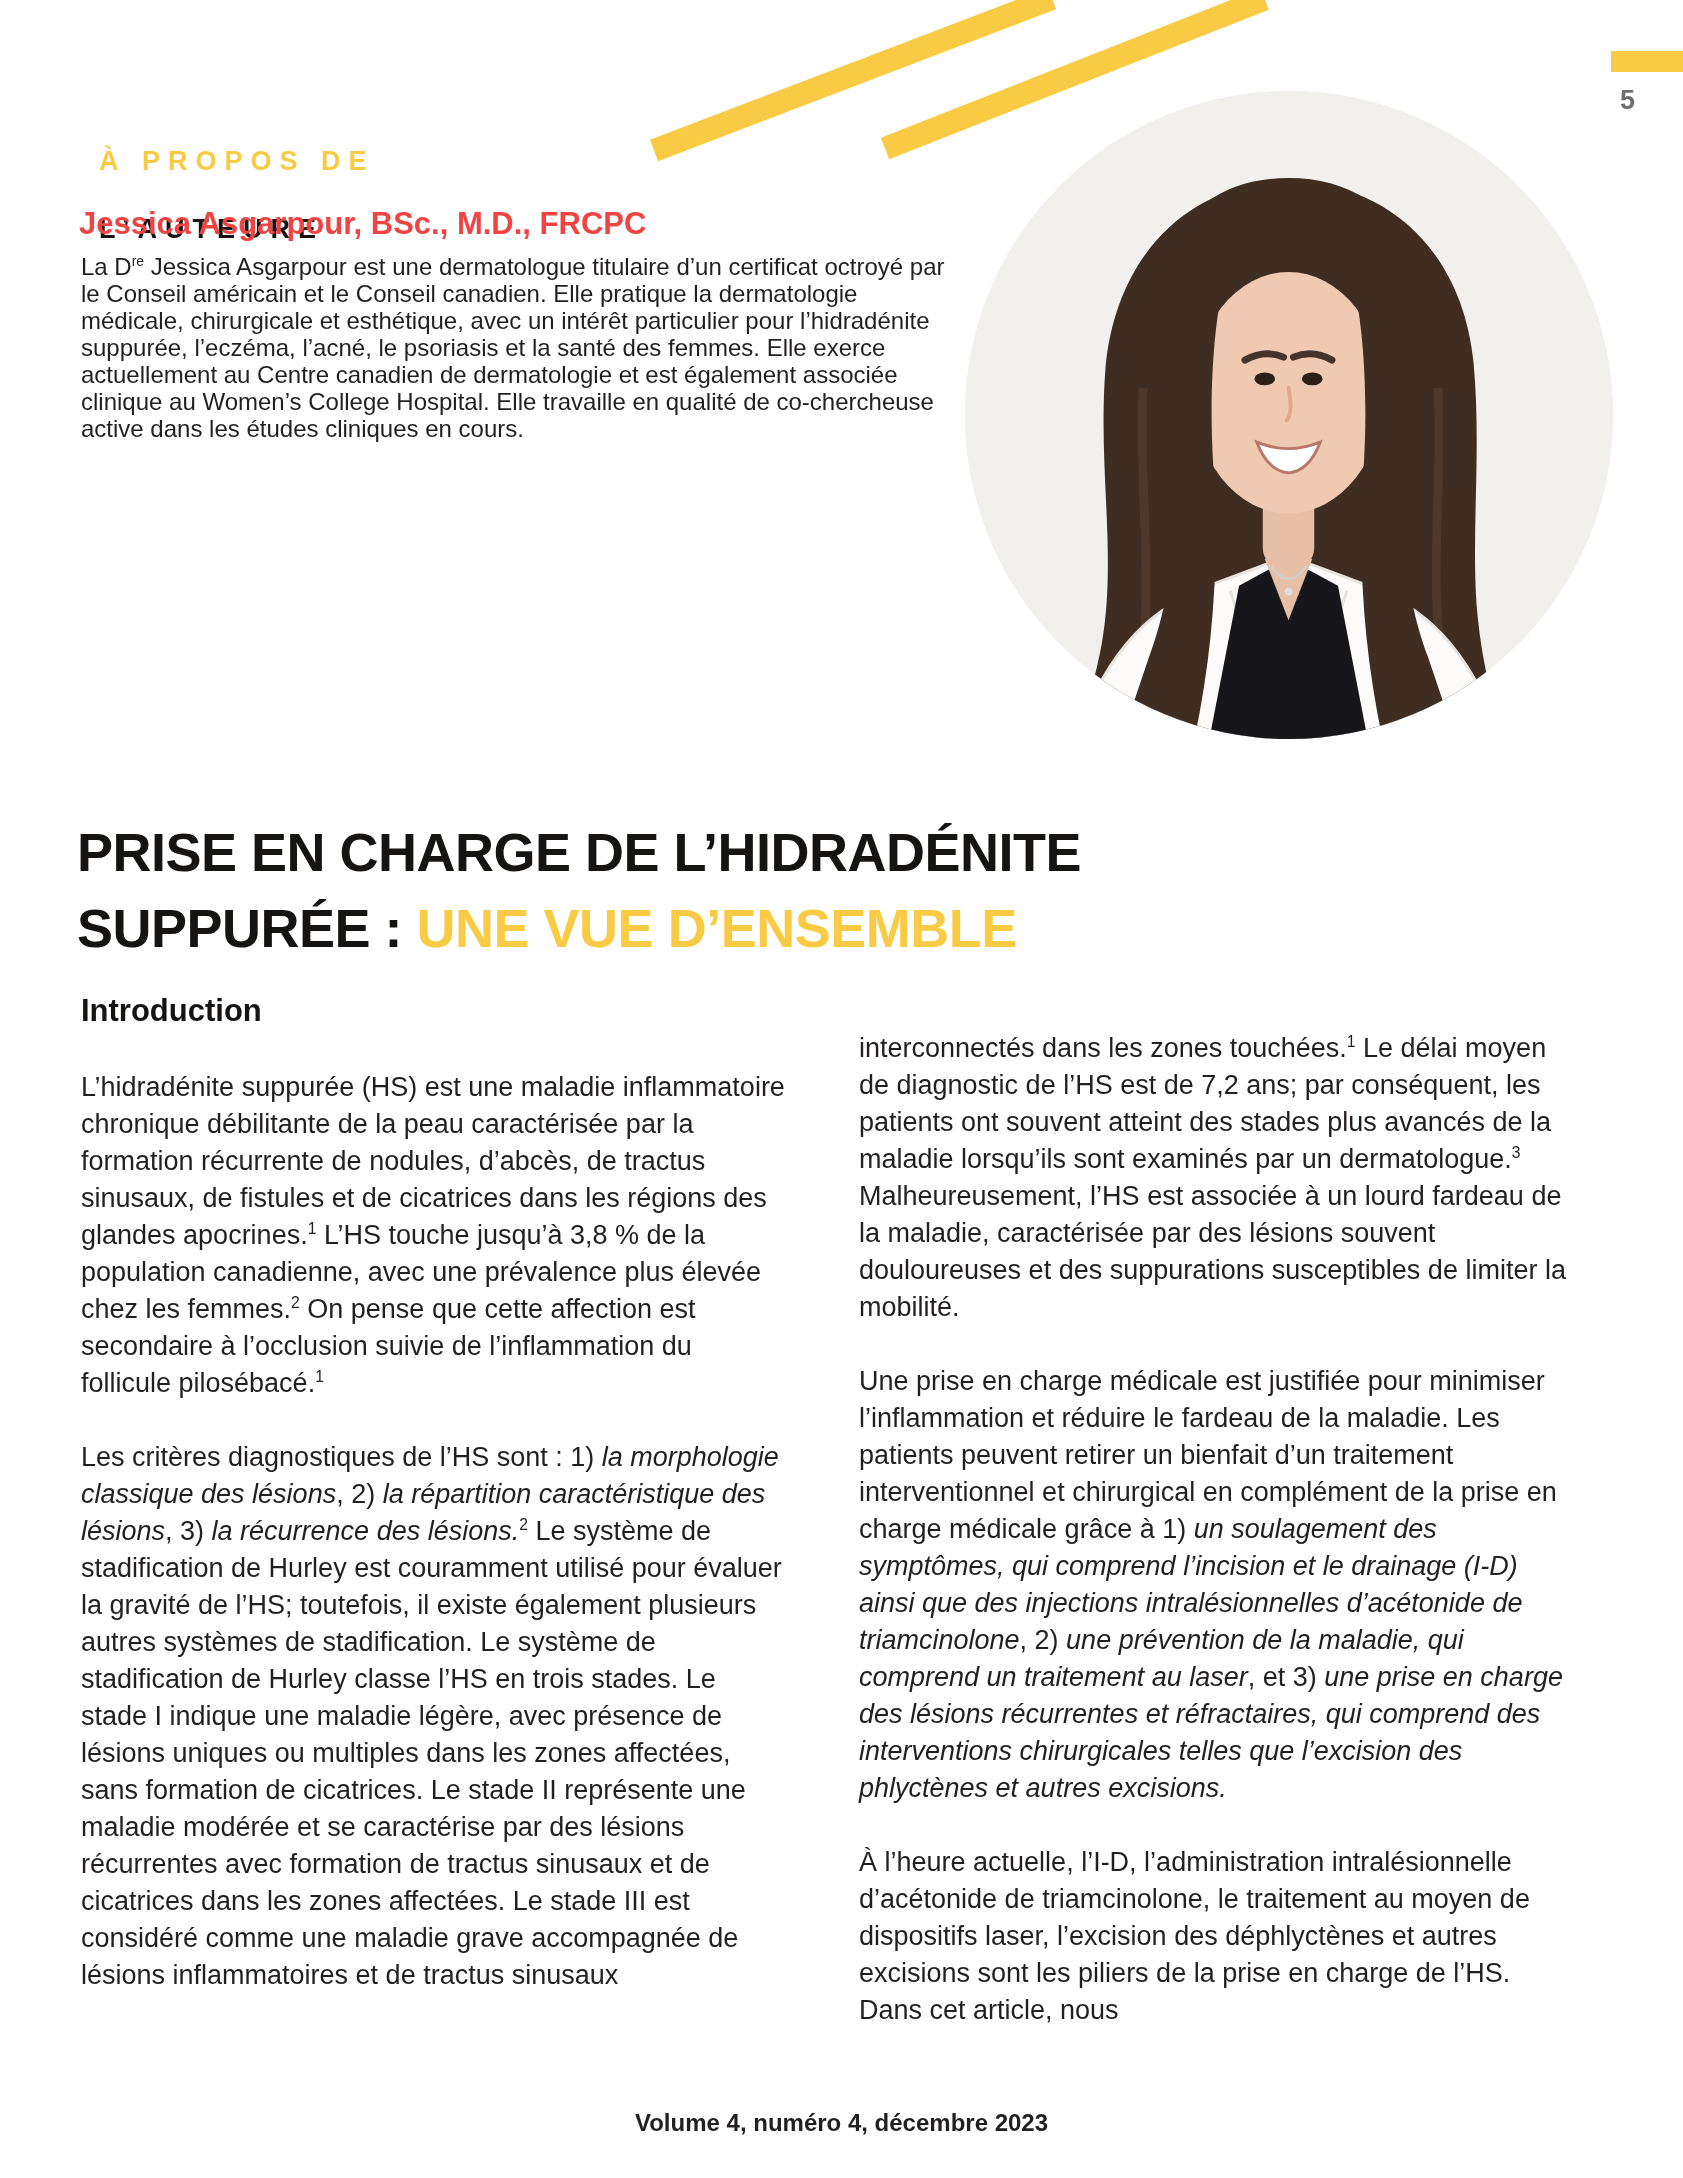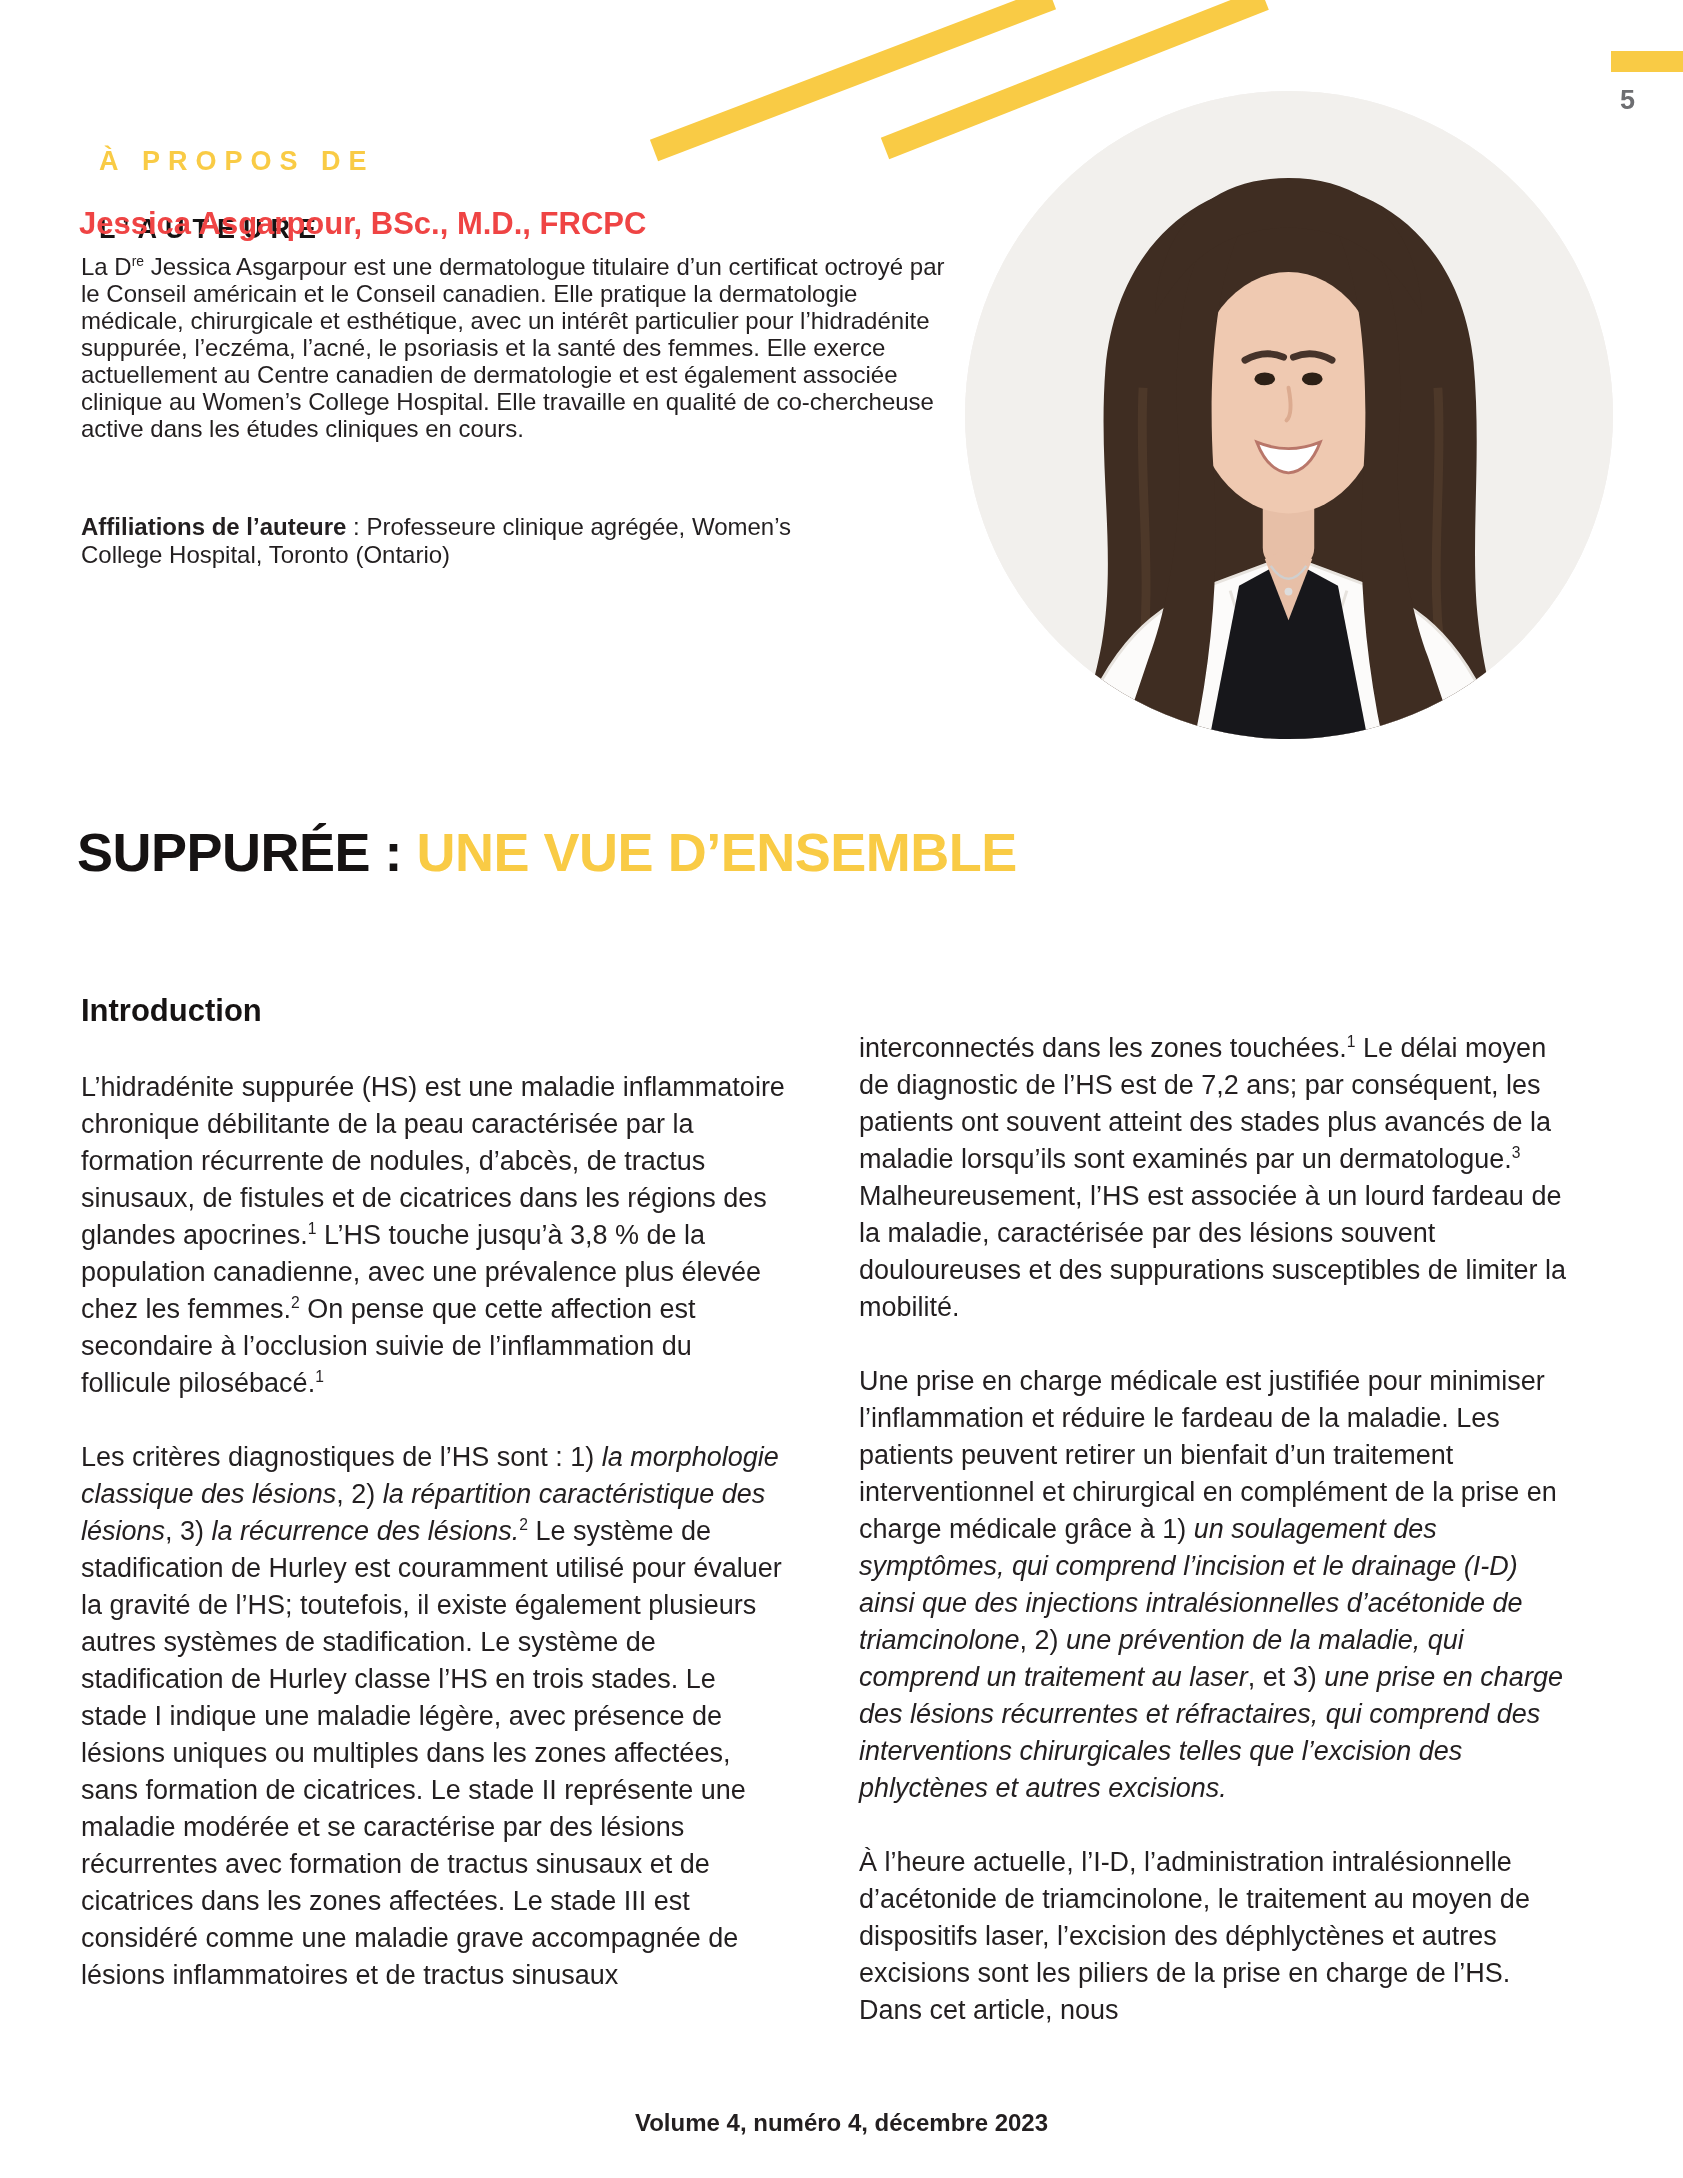--- a/index.html
+++ b/index.html
@@ -109,23 +109,23 @@
 
   <div class="kicker">
     <div class="l1">À PROPOS DE</div>
     <div class="l2">L’AUTEURE</div>
   </div>
 
   <div class="author-name">Jessica Asgarpour, BSc., M.D., FRCPC</div>
 
   <div class="bio"><span>La D</span><sup>re</sup><span> Jessica Asgarpour est une dermatologue titulaire d’un certificat octroyé par le Conseil américain et le Conseil canadien. Elle pratique la dermatologie médicale, chirurgicale et esthétique, avec un intérêt particulier pour l’hidradénite suppurée, l’eczéma, l’acné, le psoriasis et la santé des femmes. Elle exerce actuellement au Centre canadien de dermatologie et est également associée clinique au Women’s College Hospital. Elle travaille en qualité de co-chercheuse active dans les études cliniques en cours.</span></div>
 
-  <div class="affil"><span style="font-weight: bold;">Affiliations de l’auteure</span><span> :  Professeure clinique agrégée, Women’s College Hospital, Toronto (Ontario)</span></div>
 
   <div class="title">
+    <div>PRISE EN CHARGE DE L’HIDRADÉNITE</div>
     <div><span>SUPPURÉE : </span><span class="accent">UNE VUE D’ENSEMBLE</span></div>
   </div>
 
   <div class="col col-left">
     <h2 class="intro-h">Introduction</h2>
     <div>
         <p class="body-par"><span>L’hidradénite suppurée (HS) est une maladie inflammatoire chronique débilitante de la peau caractérisée par la formation récurrente de nodules, d’abcès, de tractus sinusaux, de fistules et de cicatrices dans les régions des glandes apocrines.</span><sup>1</sup><span> L’HS touche jusqu’à 3,8 % de la population canadienne, avec une prévalence plus élevée chez les femmes.</span><sup>2</sup><span> On pense que cette affection est secondaire à l’occlusion suivie de l’inflammation du follicule pilosébacé.</span><sup>1</sup></p>
         <p class="body-par"><span>Les critères diagnostiques de l’HS sont : 1) </span><span style="font-style: italic;">la morphologie classique des lésions</span><span>, 2) </span><span style="font-style: italic;">la répartition caractéristique des lésions</span><span>, 3) </span><span style="font-style: italic;">la récurrence des lésions.</span><sup>2</sup><span> Le système de stadification de Hurley est couramment utilisé pour évaluer la gravité de l’HS; toutefois, il existe également plusieurs autres systèmes de stadification. Le système de stadification de Hurley classe l’HS en trois stades. Le stade I indique une maladie légère, avec présence de lésions uniques ou multiples dans les zones affectées, sans formation de cicatrices. Le stade II représente une maladie modérée et se caractérise par des lésions récurrentes avec formation de tractus sinusaux et de cicatrices dans les zones affectées. Le stade III est considéré comme une maladie grave accompagnée de lésions inflammatoires et de tractus sinusaux</span></p>
       </div>
   </div>

